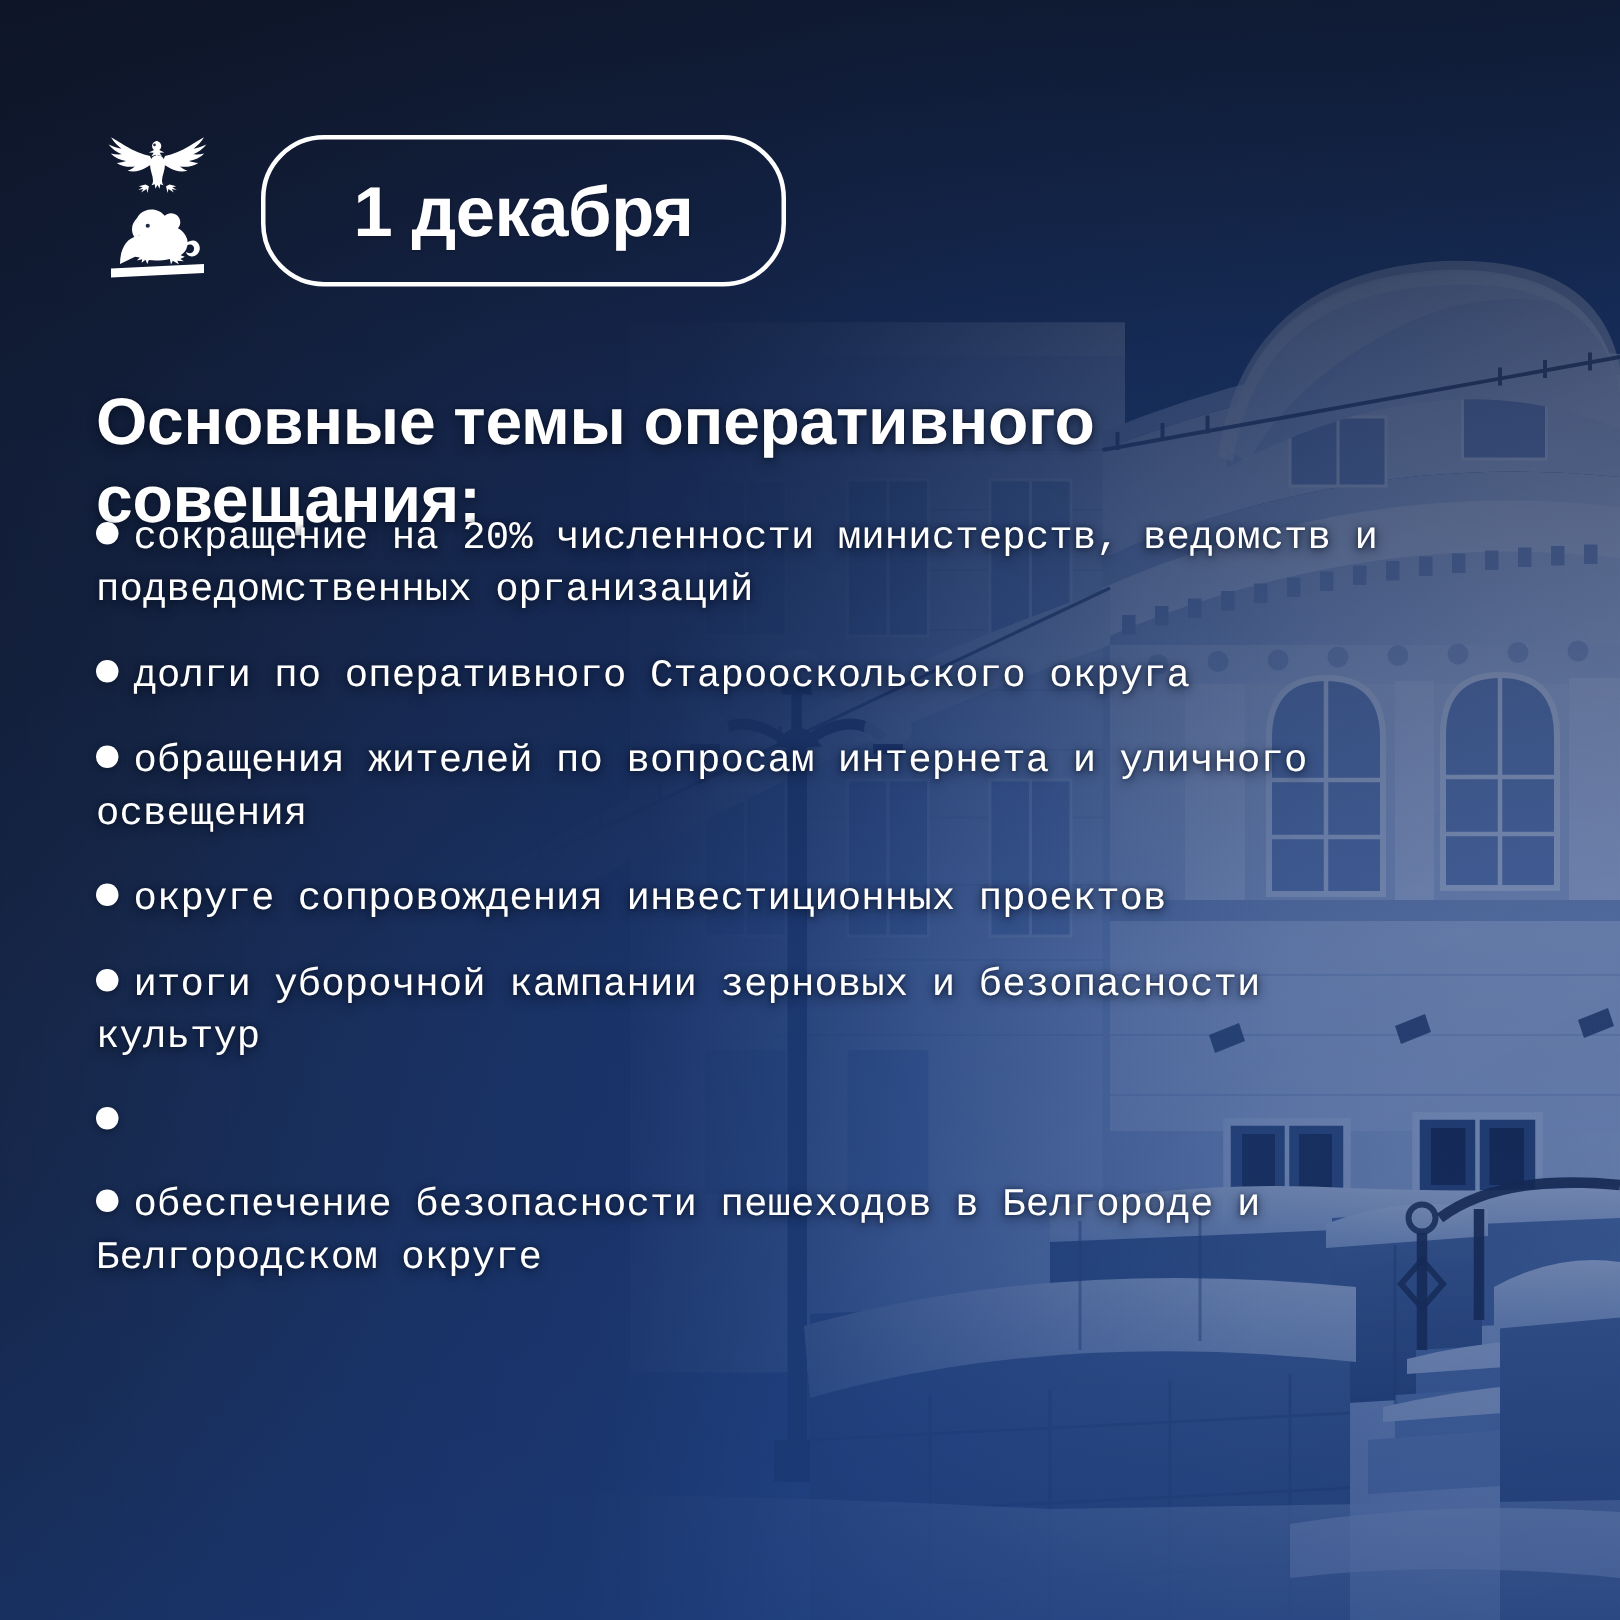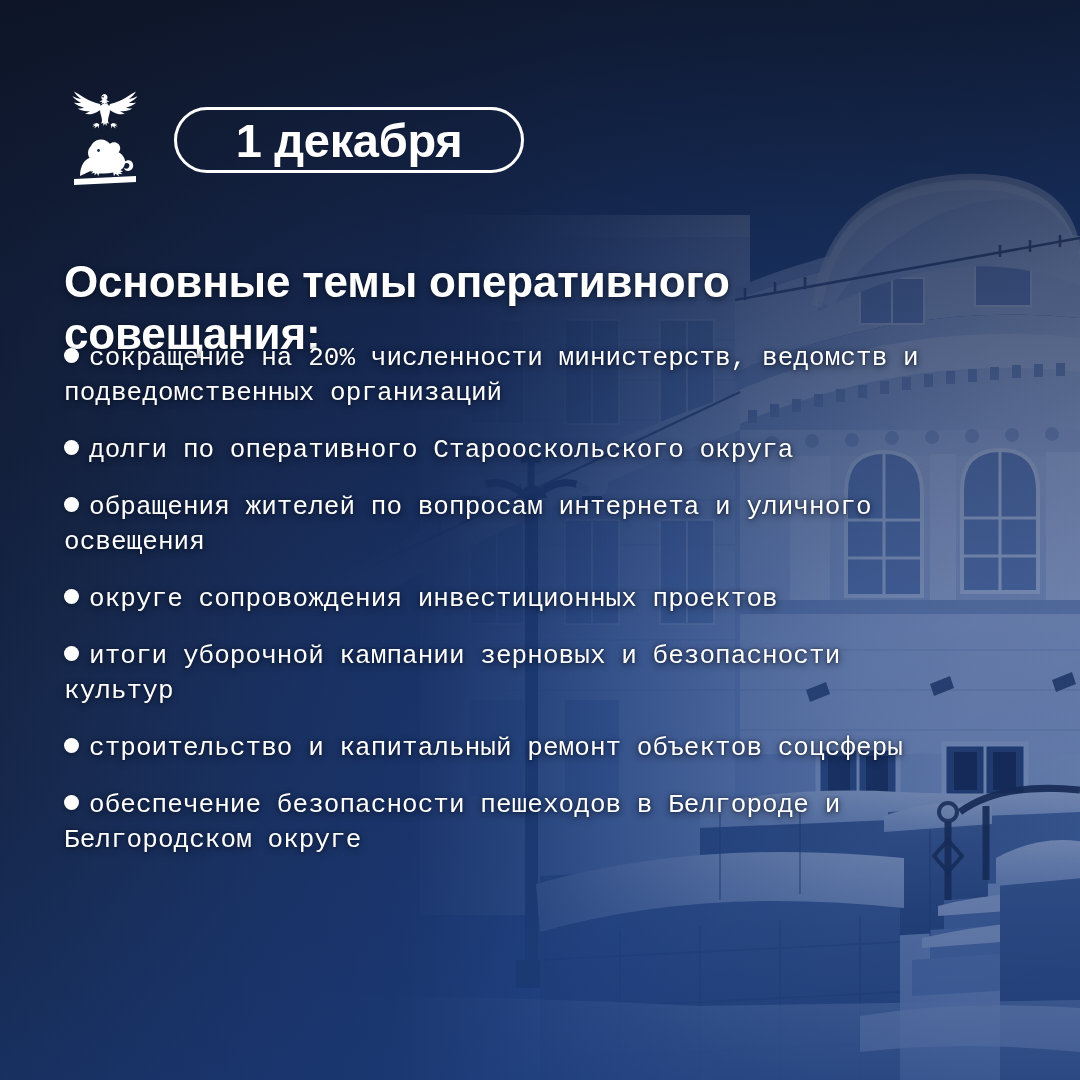--- a/index.html
+++ b/index.html
@@ -54,21 +54,21 @@
 
   
   .header{
     position:absolute;left:64px;top:84px;
     display:flex;align-items:center;gap:22px;
   }
   .crest{width:82px;height:108px;flex:none;}
   .crest svg{display:block;width:82px;height:108px;}
   .date-pill{
     display:flex;align-items:center;justify-content:center;
-    height:66px;min-width:350px;padding:0 42px;box-sizing:border-box;
+    height:101px;min-width:350px;padding:0 42px;box-sizing:border-box;
     border:3px solid #ffffff;border-radius:42px;
     margin-left:6px;margin-top:4px;
   }
   .date-pill span{
     color:#ffffff;font-size:47px;font-weight:bold;
     letter-spacing:-0.3px;line-height:1;white-space:nowrap;
     text-shadow:0 1px 2px rgba(0,0,0,0.25);
   }
 
   
@@ -492,21 +492,21 @@
       <div class="topic">
         <span class="dot"></span><span class="txt">обращения жителей по вопросам интернета и уличного освещения</span>
       </div>
       <div class="topic">
         <span class="dot"></span><span class="txt">округе сопровождения инвестиционных проектов</span>
       </div>
       <div class="topic">
         <span class="dot"></span><span class="txt">итоги уборочной кампании зерновых и безопасности культур</span>
       </div>
       <div class="topic">
-        <span class="dot"></span><span class="txt">строительство и капитальный ремонт объектов соцсферы</span>
+        <span class="dot"></span>
       </div>
       <div class="topic">
         <span class="dot"></span><span class="txt">обеспечение безопасности пешеходов в Белгороде и Белгородском округе</span>
       </div>
     </div>
 
   </div>
 </div>
 
 </body></html>

